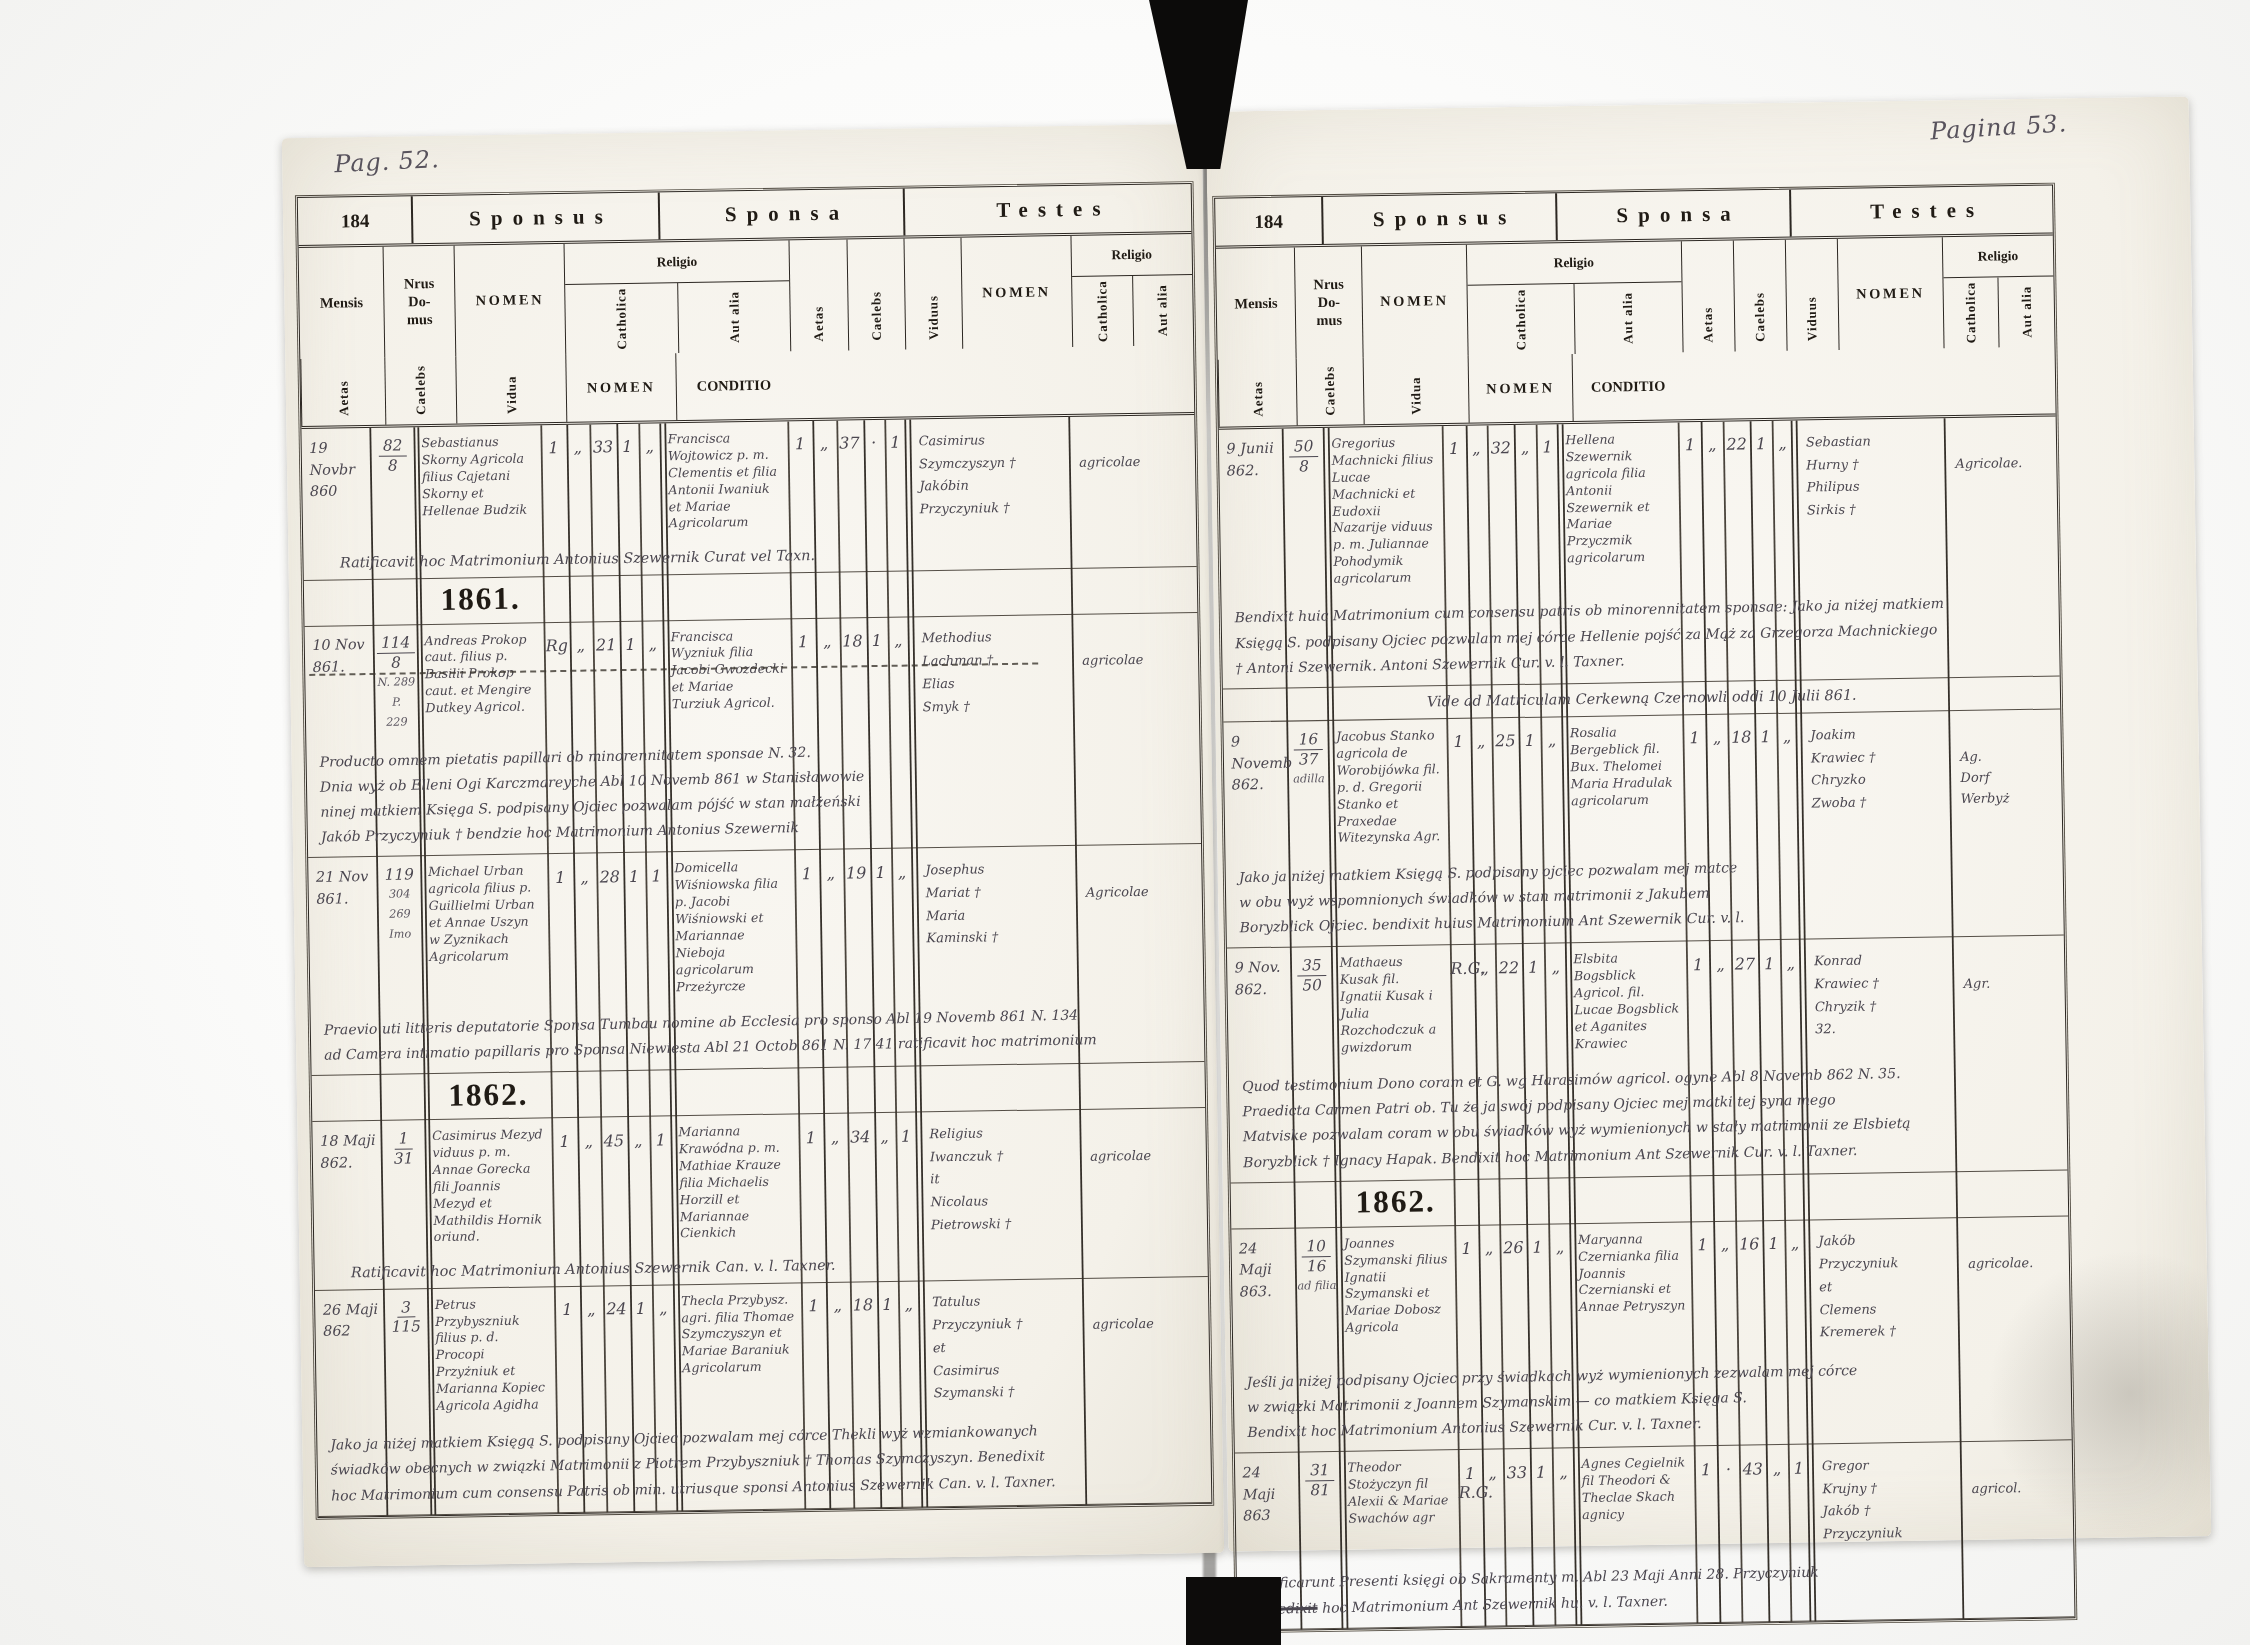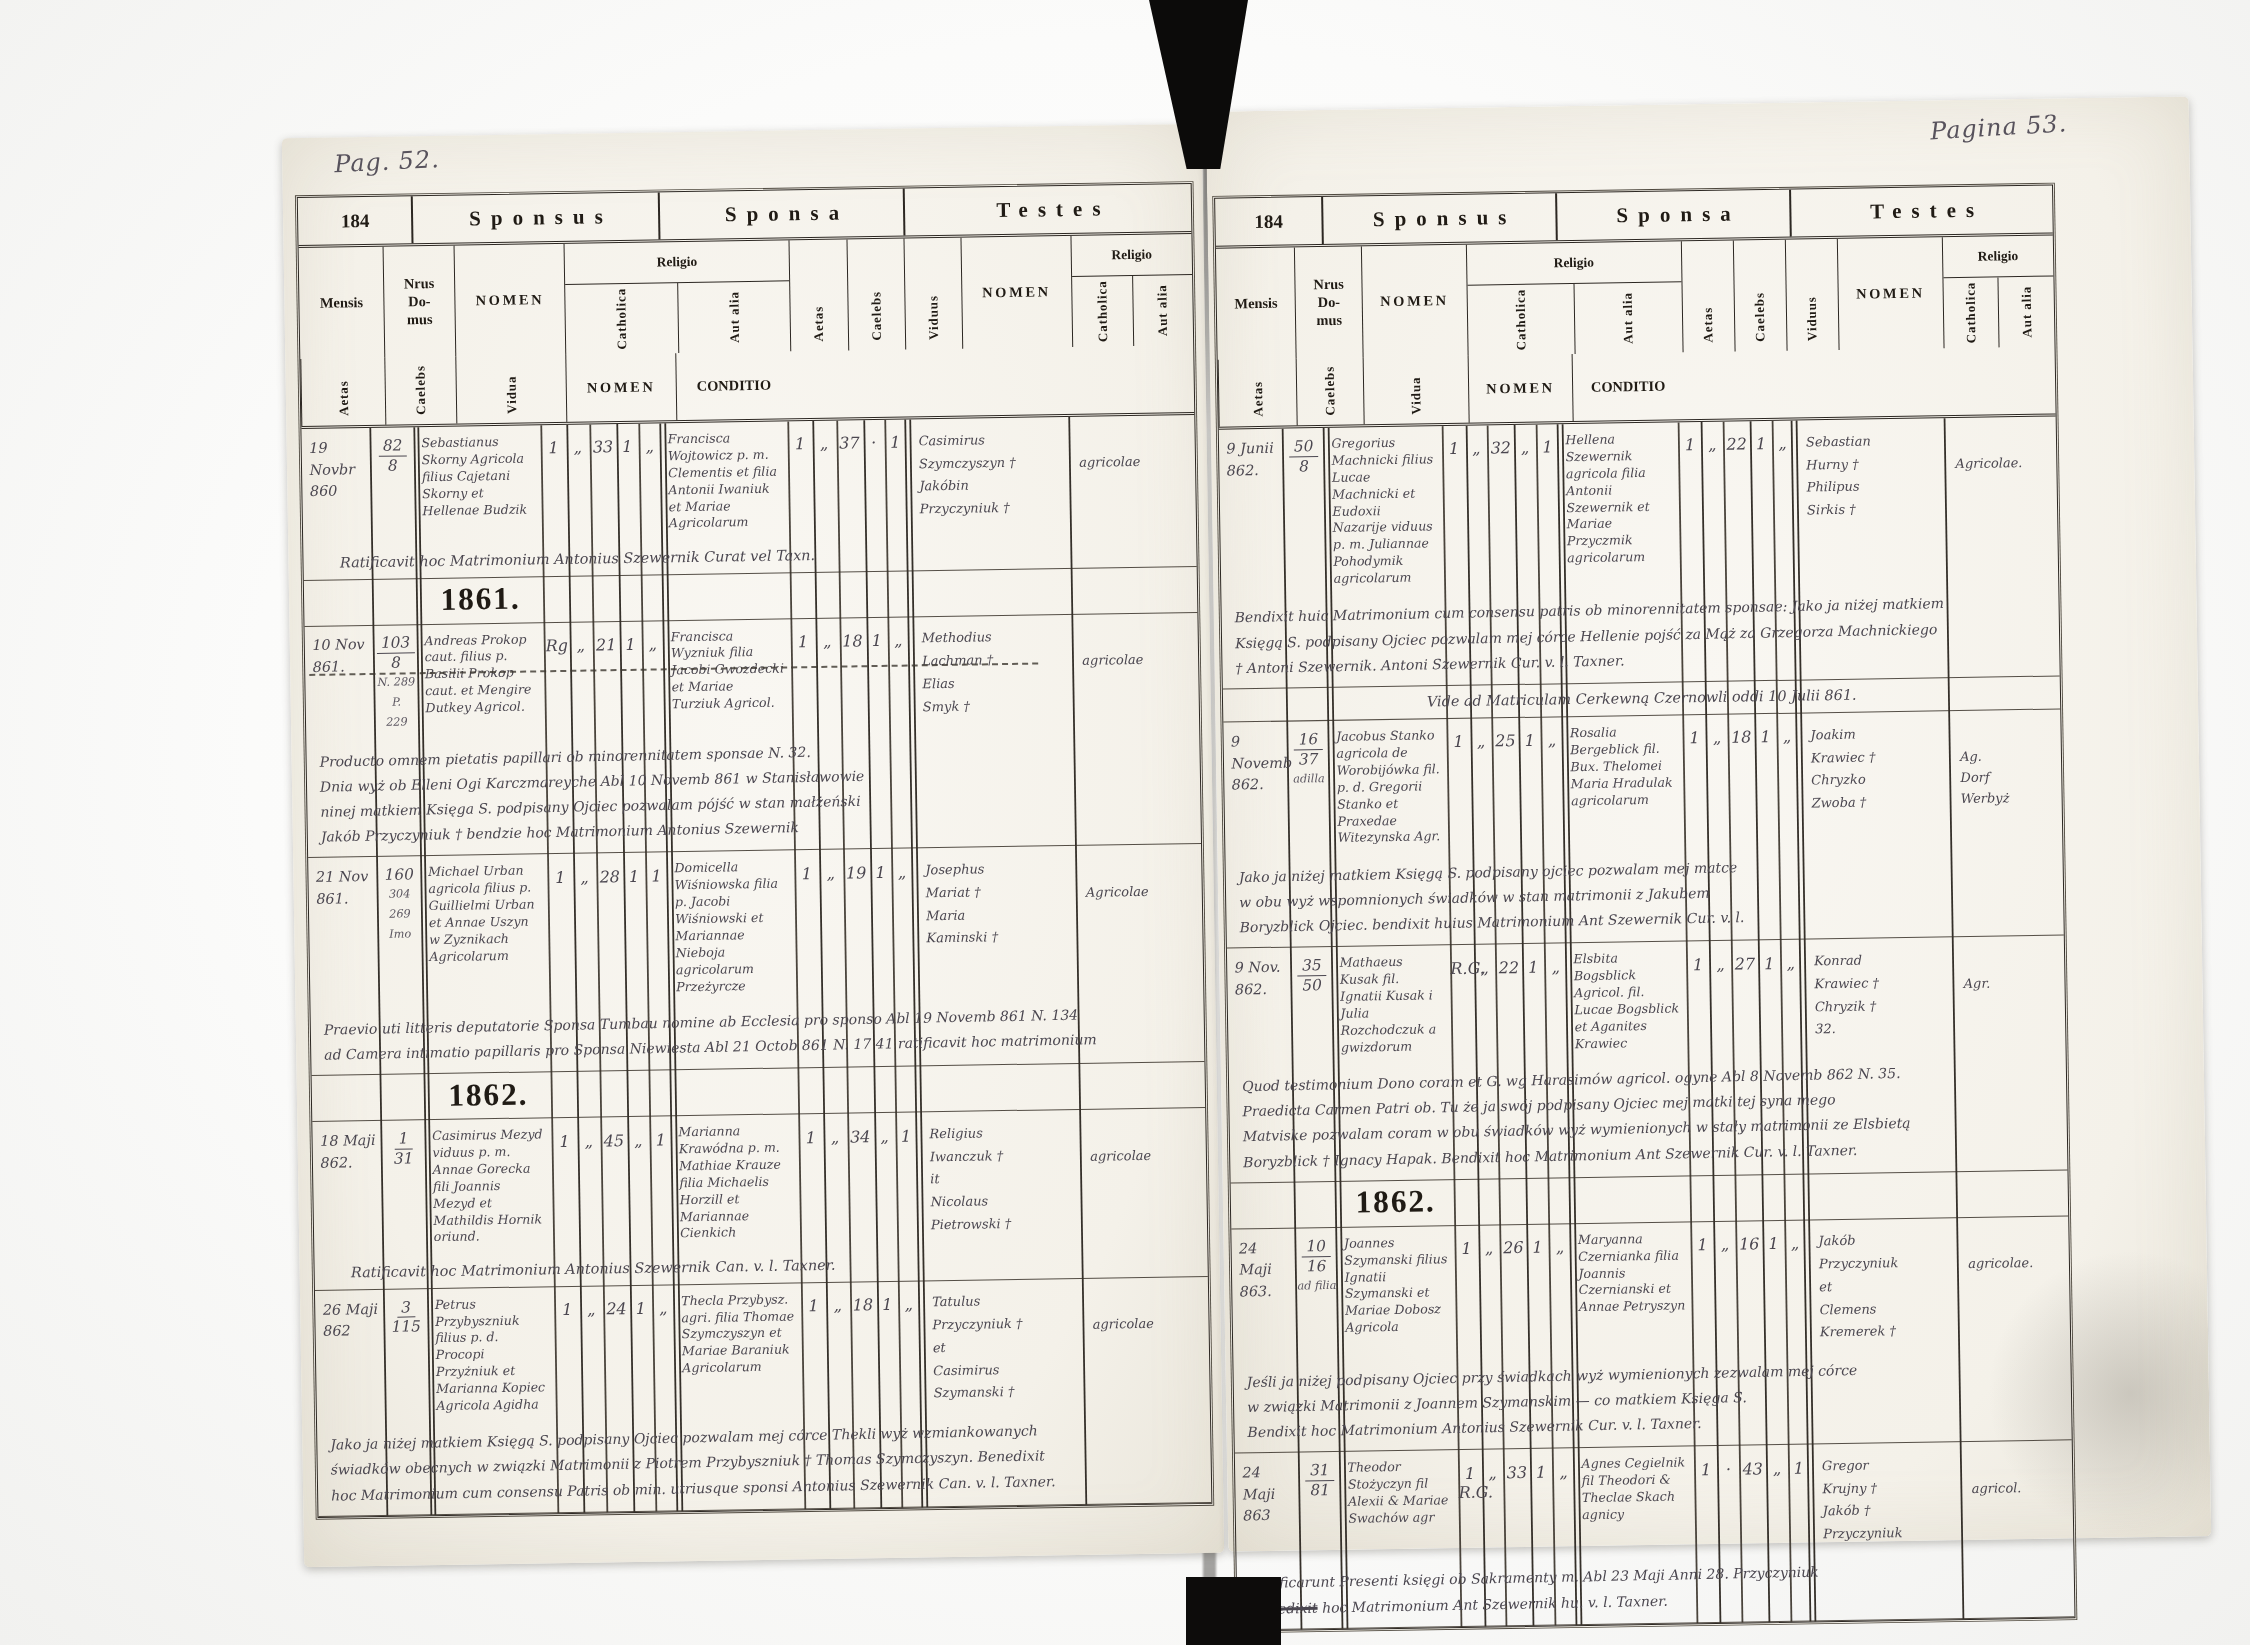--- a/index.html
+++ b/index.html
@@ -236,21 +236,21 @@
     <div class="cell-cond hand">agricolae</div>
   </div>
           <div class="row note-row hand sep">Ratificavit hoc Matrimonium Antonius Szewernik Curat vel Taxn.</div>
           <div class="row year-row grid sep">
     <div class="year-label print">1861.</div>
   </div>
           <div class="row entry grid dashed">
     <div class="cell-date hand">10 Nov
 861.</div>
     <div class="cell-house hand">
-      <span><span class="num">103</span><span class="den">8</span></span>
+      <span><span class="num">114</span><span class="den">8</span></span>
       <span class="house-extra hand">N. 289
 P.
 229</span>
     </div>
     <div class="cell-nomen hand">Andreas Prokop caut. filius p. Basilii Prokop caut. et Mengire Dutkey Agricol.</div>
     <div class="cell-sm hand">Rg</div>
     <div class="cell-sm hand">„</div>
     <div class="cell-sm hand">21</div>
     <div class="cell-sm hand">1</div>
     <div class="cell-sm hand">„</div>
@@ -269,21 +269,21 @@
           <div class="row annotation sep">
             <div class="ann-line hand">Producto omnem pietatis papillari ob minorennitatem sponsae N. 32.</div>
             <div class="ann-line hand">Dnia wyż ob Elleni Ogi Karczmareyche Abl 10 Novemb 861 w Stanisławowie</div>
             <div class="ann-line hand">ninej matkiem Księga S. podpisany Ojciec pozwalam pójść w stan małżeński</div>
             <div class="ann-line hand">Jakób Przyczyniuk † bendzie hoc Matrimonium Antonius Szewernik</div>
           </div>
           <div class="row entry grid">
     <div class="cell-date hand">21 Nov
 861.</div>
     <div class="cell-house hand">
-      <span>160</span>
+      <span>119</span>
       <span class="house-extra hand">304
 269
 Imo</span>
     </div>
     <div class="cell-nomen hand">Michael Urban agricola filius p. Guillielmi Urban et Annae Uszyn w Zyznikach Agricolarum</div>
     <div class="cell-sm hand">1</div>
     <div class="cell-sm hand">„</div>
     <div class="cell-sm hand">28</div>
     <div class="cell-sm hand">1</div>
     <div class="cell-sm hand">1</div>

